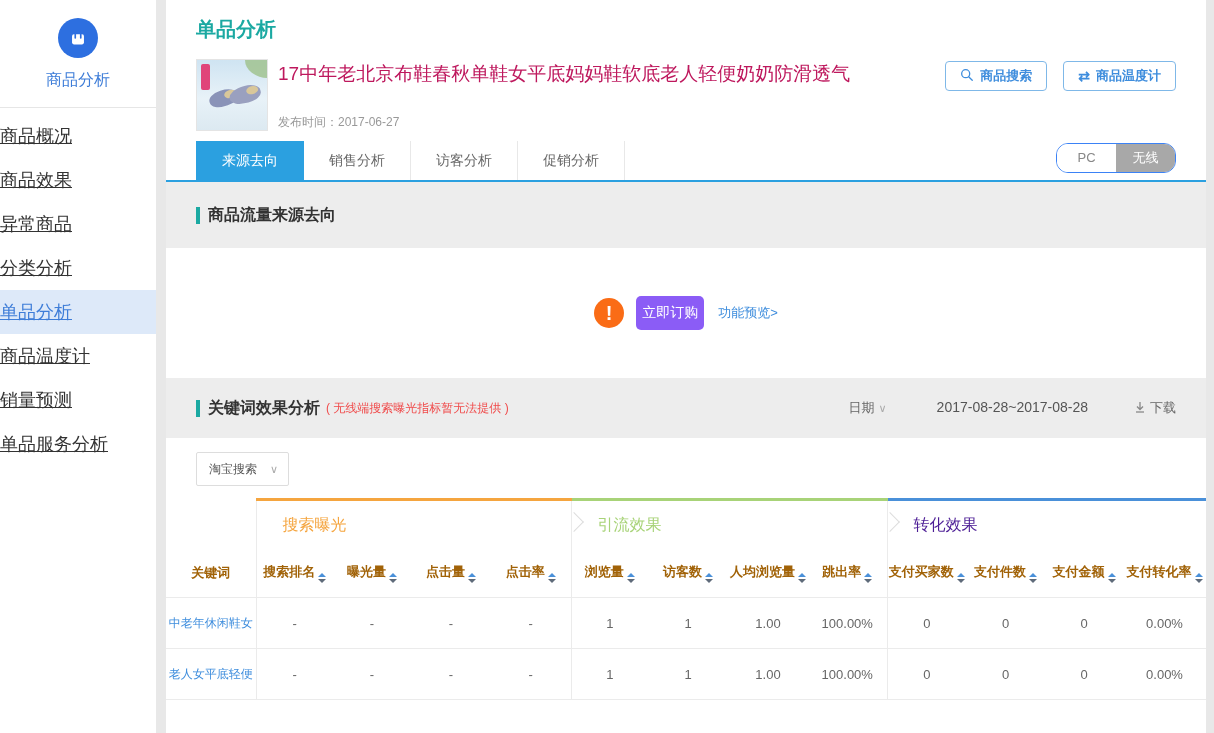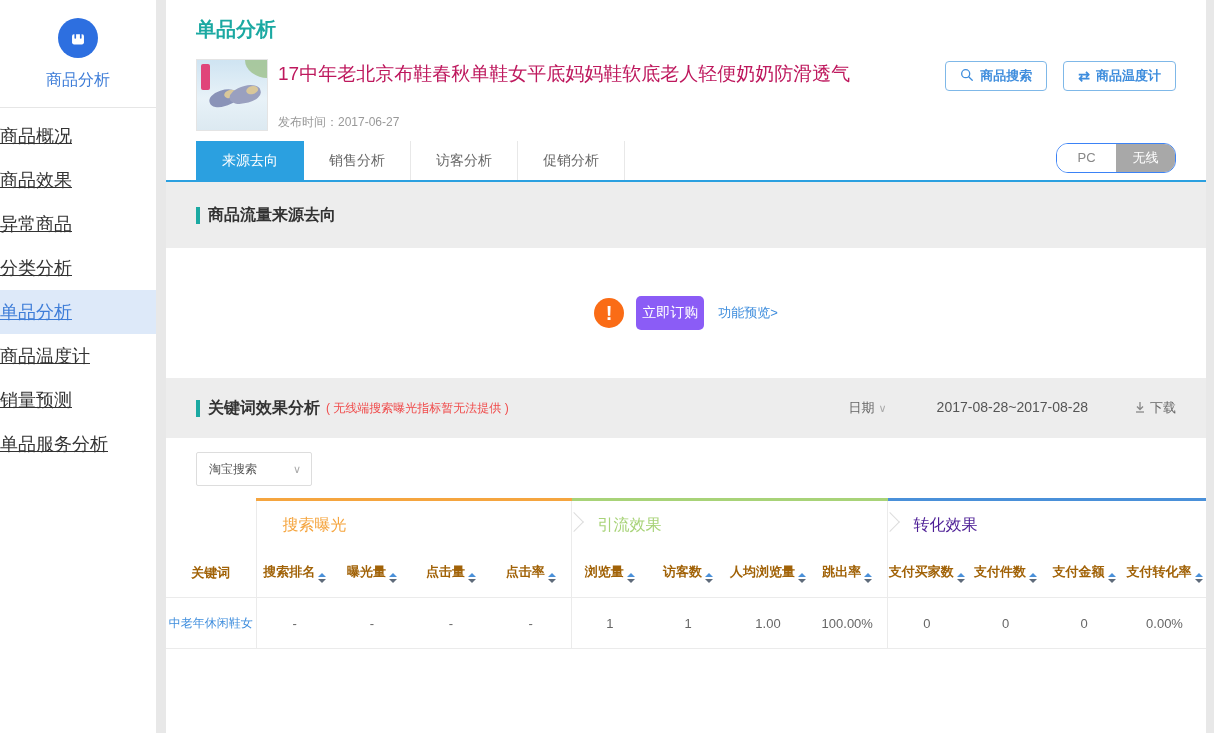--- a/index.html
+++ b/index.html
@@ -60,21 +60,21 @@
 
   
   .notice { height:130px; display:flex; align-items:center; justify-content:center; background:#fff; }
   .warn-ico { width:30px; height:30px; border-radius:50%; background:#fa6c16; color:#fff; font-size:20px; font-weight:bold; display:flex; align-items:center; justify-content:center; margin-right:12px; flex:none; }
   .notice-text { color:#666; font-size:14px; margin-right:14px; }
   .order-btn { background:#8b5cf6; color:#fff; font-size:14px; border:none; border-radius:5px; padding:8px 6px; cursor:pointer; margin-right:14px; }
   .preview-link { color:#3e8ddd; font-size:13px; cursor:pointer; text-decoration:none; }
 
   
   .select-row { padding:14px 0 0 30px; background:#fff; }
-  .select { width:116px; height:34px; border:1px solid #ddd; border-radius:2px; display:inline-flex; align-items:center; justify-content:space-between; padding:0 10px 0 12px; font-size:12px; color:#555; cursor:pointer; background:#fff; }
+  .select { width:93px; height:34px; border:1px solid #ddd; border-radius:2px; display:inline-flex; align-items:center; justify-content:space-between; padding:0 10px 0 12px; font-size:12px; color:#555; cursor:pointer; background:#fff; }
 
   
   table { border-collapse:collapse; width:1040px; margin-top:12px; table-layout:fixed; }
   th,td { font-weight:normal; text-align:center; }
   .grp-row th { height:50px; vertical-align:middle; }
   .grp { position:relative; text-align:left; font-size:16px; padding-left:26px; border-left:1px solid #ebebeb; }
   .grp-orange { border-top:3px solid #f5a53f; color:#f5a53f; }
   .grp-green  { border-top:3px solid #a8d378; color:#a8d378; }
   .grp-blue   { border-top:3px solid #4a90d9; color:#4c1d95; }
   .grp-chevron { position:absolute; left:-5px; top:14px; width:14px; height:14px; border-top:1px solid #ddd; border-right:1px solid #ddd; transform:rotate(45deg); background:transparent; }
@@ -297,17 +297,32 @@
           <td>-</td>
           <td class="gstart">1</td>
           <td>1</td>
           <td>1.00</td>
           <td>100.00%</td>
           <td class="gstart">0</td>
           <td>0</td>
           <td>0</td>
           <td>0.00%</td>
         </tr>
+        <tr>
+          <td class="kw">老人女平底轻便</td>
+          <td class="gstart">-</td>
+          <td>-</td>
+          <td>-</td>
+          <td>-</td>
+          <td class="gstart">1</td>
+          <td>1</td>
+          <td>1.00</td>
+          <td>100.00%</td>
+          <td class="gstart">0</td>
+          <td>0</td>
+          <td>0</td>
+          <td>0.00%</td>
+        </tr>
       </tbody>
     </table>
 
   </div>
 </div>
 
 </body></html>

